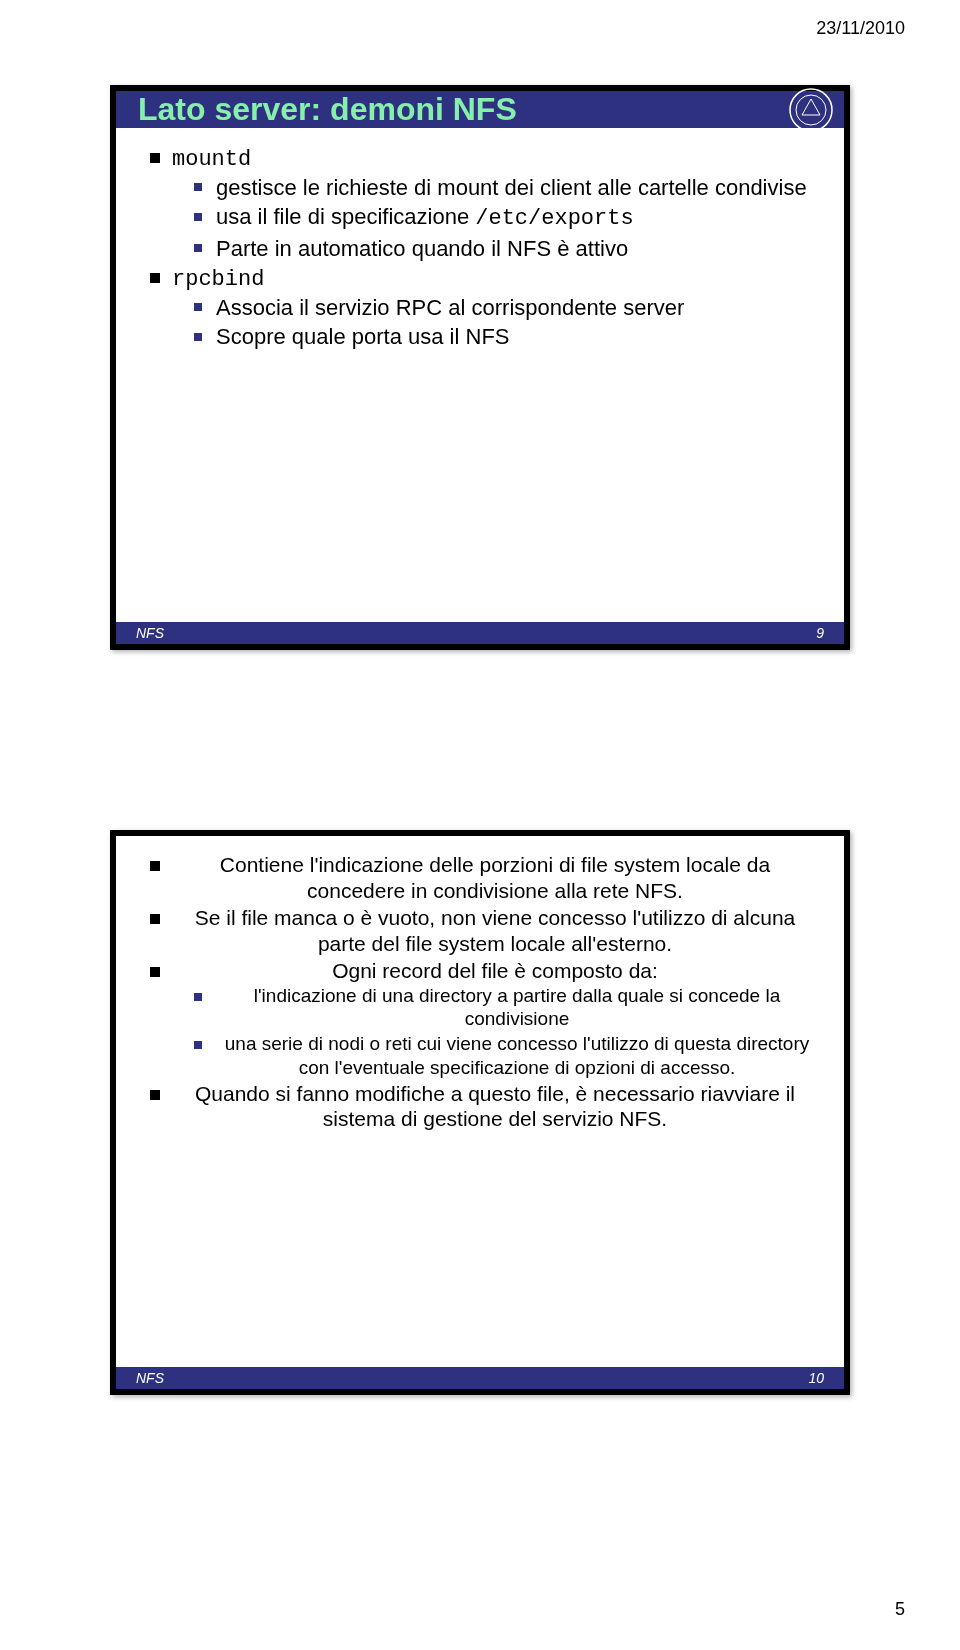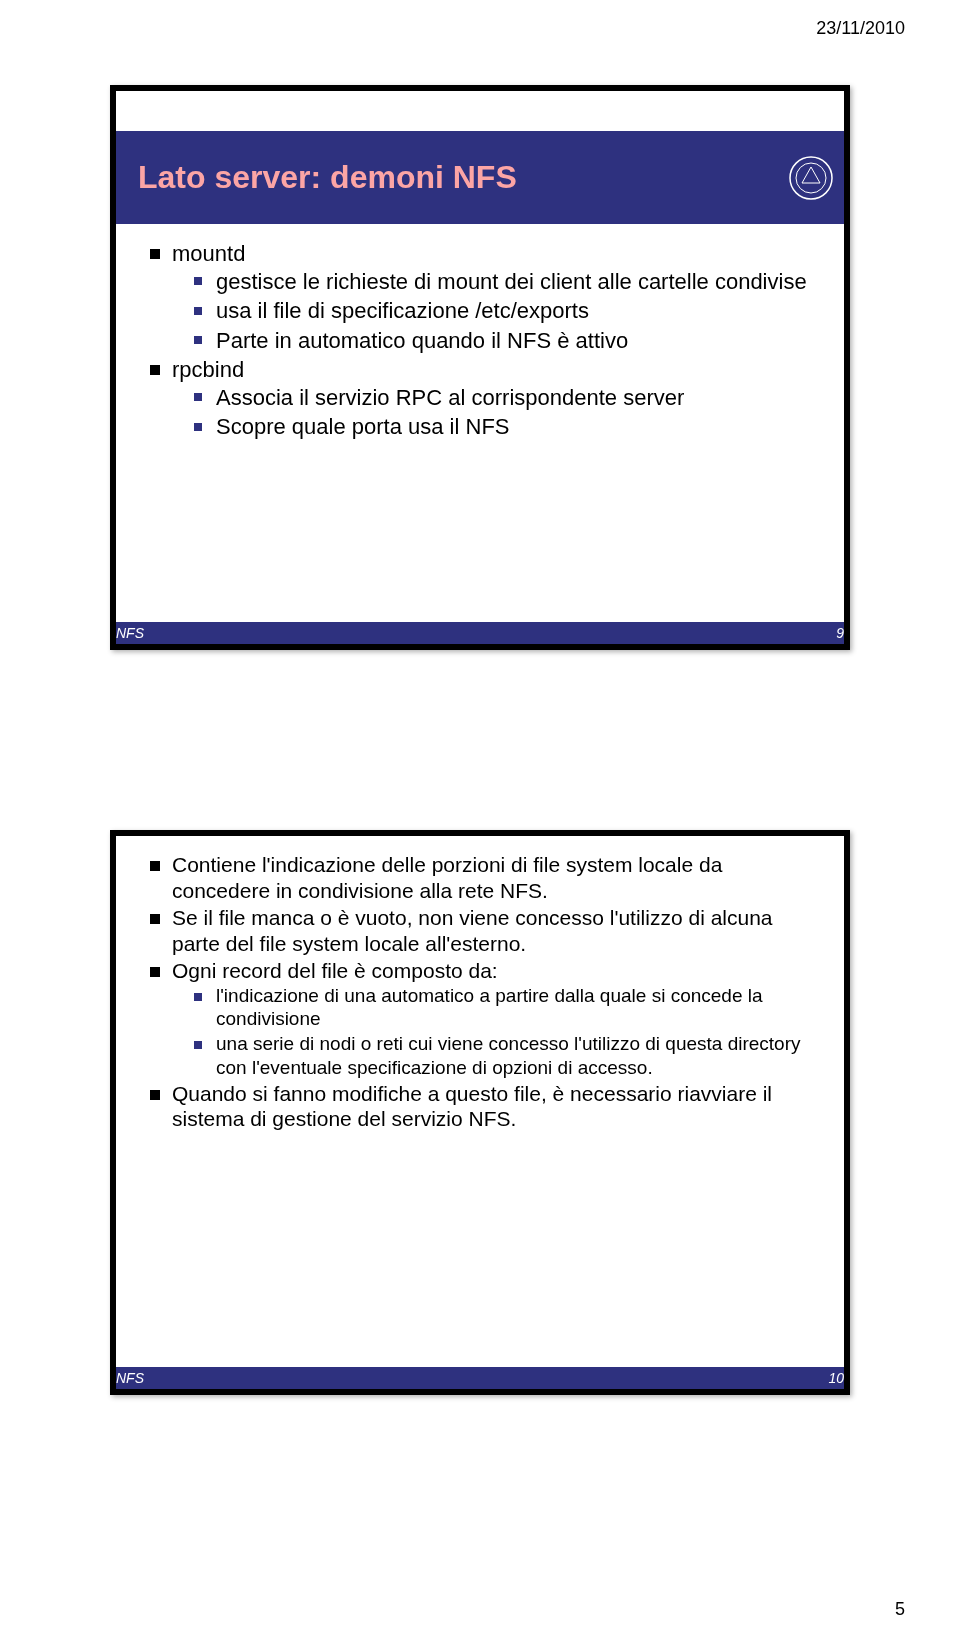--- a/index.html
+++ b/index.html
@@ -24,27 +24,26 @@
     width: 740px;
     height: 565px;
     background: #ffffff;
     border: 6px solid #000;
     box-shadow: 2px 2px 5px rgba(0,0,0,0.3);
   }
   .slide1 { top: 85px; }
   .slide2 { top: 830px; }
   .slide-header {
     background: #2e317f;
-    color: #fca5a5;
-    padding: 28px 22px;
+    color: #86efac;
+    padding: 0 22px;
     font-size: 32px;
     font-weight: bold;
     position: relative;
     font-family: Arial, sans-serif;
-    margin-top: 40px;
   }
   .slide-header .mono {
     font-family: "Courier New", Courier, monospace;
     font-weight: bold;
   }
   .slide-header .part {
     float: right;
     margin-right: 58px;
   }
   .seal {
@@ -72,40 +71,40 @@
   }
   .slide-body .b2 { margin-left: 22px; }
   .slide-body .b2 > li::before {
     content: "";
     position: absolute;
     left: 0;
     top: 0.45em;
     width: 8px; height: 8px;
     background: #2e317f;
   }
-  .mono { font-family: Liberation Sans, sans-serif; }
+  .mono { font-family: Liberation Mono, monospace; }
   .slide-footer {
     position: absolute;
     bottom: 0;
     left: 0; right: 0;
     background: #2e317f;
     color: #ffffff;
     font-style: italic;
     font-size: 14px;
-    padding: 3px 0;
+    padding: 3px 20px;
     display: flex;
     justify-content: space-between;
   }
   .page-num {
     position: absolute;
     bottom: 30px;
     right: 55px;
     font-size: 18px;
   }
-  .slide2 .slide-body { font-size: 21px; line-height: 1.22; }
+  .slide2 .slide-body { font-size: 21px; line-height: 1.22; text-align: center; }
   .slide2 .slide-body .b2 > li { font-size: 19px; }
 </style>
 </head>
 <body>
 
 <div class="page-date">23/11/2010</div>
 
 <div class="slide slide1">
   <div class="slide-header">
     <span>Lato server: demoni NFS</span>
@@ -138,21 +137,21 @@
   </div>
 </div>
 
 <div class="slide slide2">
   <div class="slide-body">
     <ul class="b1">
       <li>Contiene l'indicazione delle porzioni di file system locale da concedere in condivisione alla rete NFS.</li>
       <li>Se il file manca o è vuoto, non viene concesso l'utilizzo di alcuna parte del file system locale all'esterno.</li>
       <li><span>Ogni record del file è composto da:</span>
         <ul class="b2">
-          <li>l'indicazione di una automatico a partire dalla quale si concede la condivisione</li>
+          <li>l'indicazione di una directory a partire dalla quale si concede la condivisione</li>
           <li>una serie di nodi o reti cui viene concesso l'utilizzo di questa directory con l'eventuale specificazione di opzioni di accesso.</li>
         </ul>
       </li>
       <li>Quando si fanno modifiche a questo file, è necessario riavviare il sistema di gestione del servizio NFS.</li>
     </ul>
   </div>
   <div class="slide-footer">
     <span>NFS</span>
     <span>10</span>
   </div>

